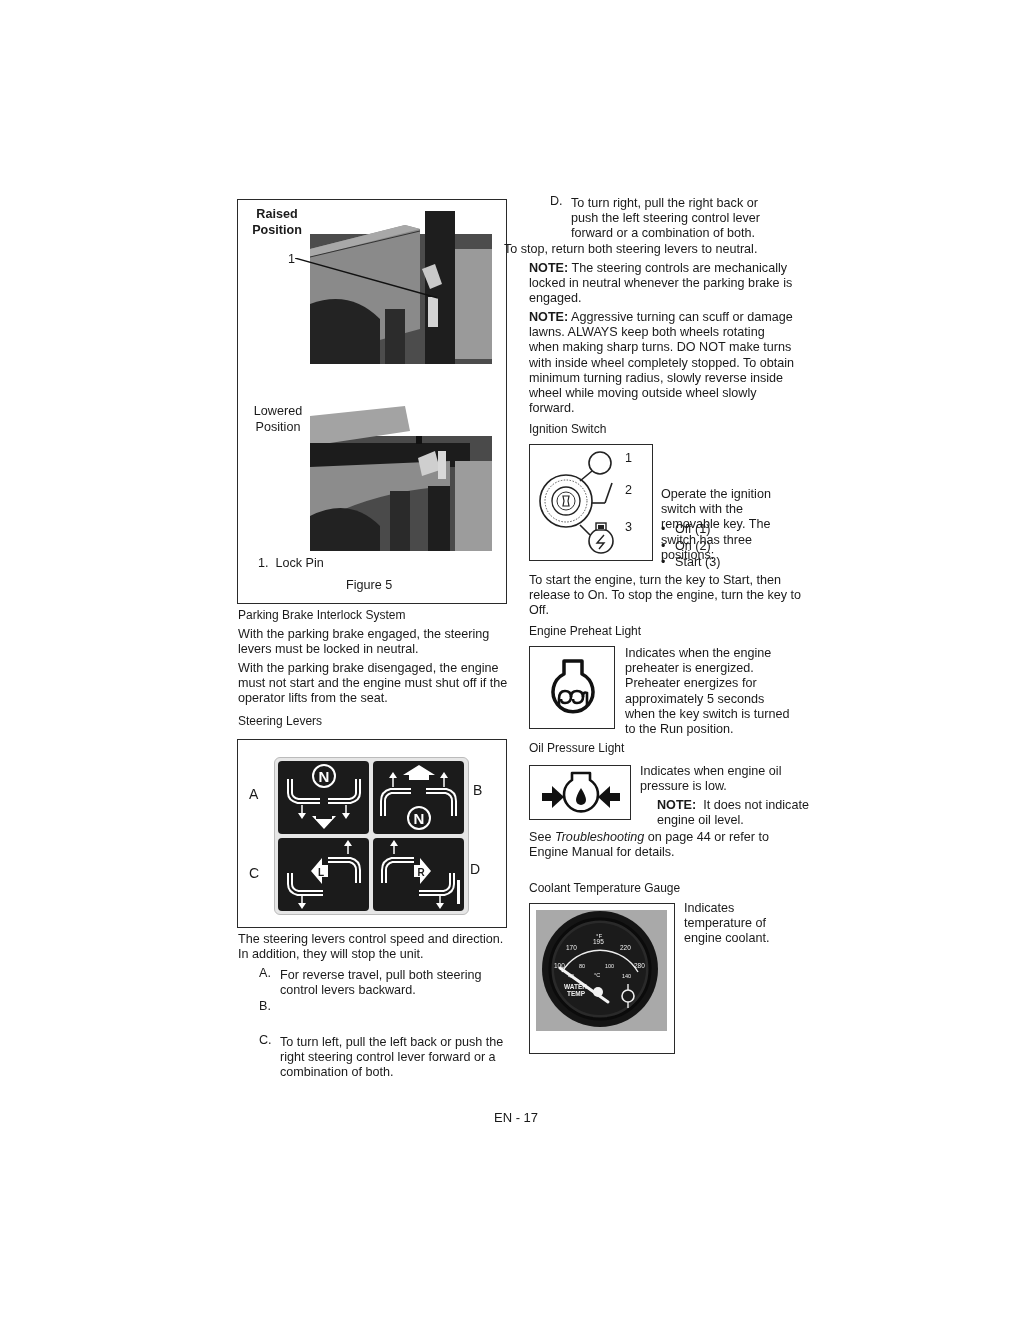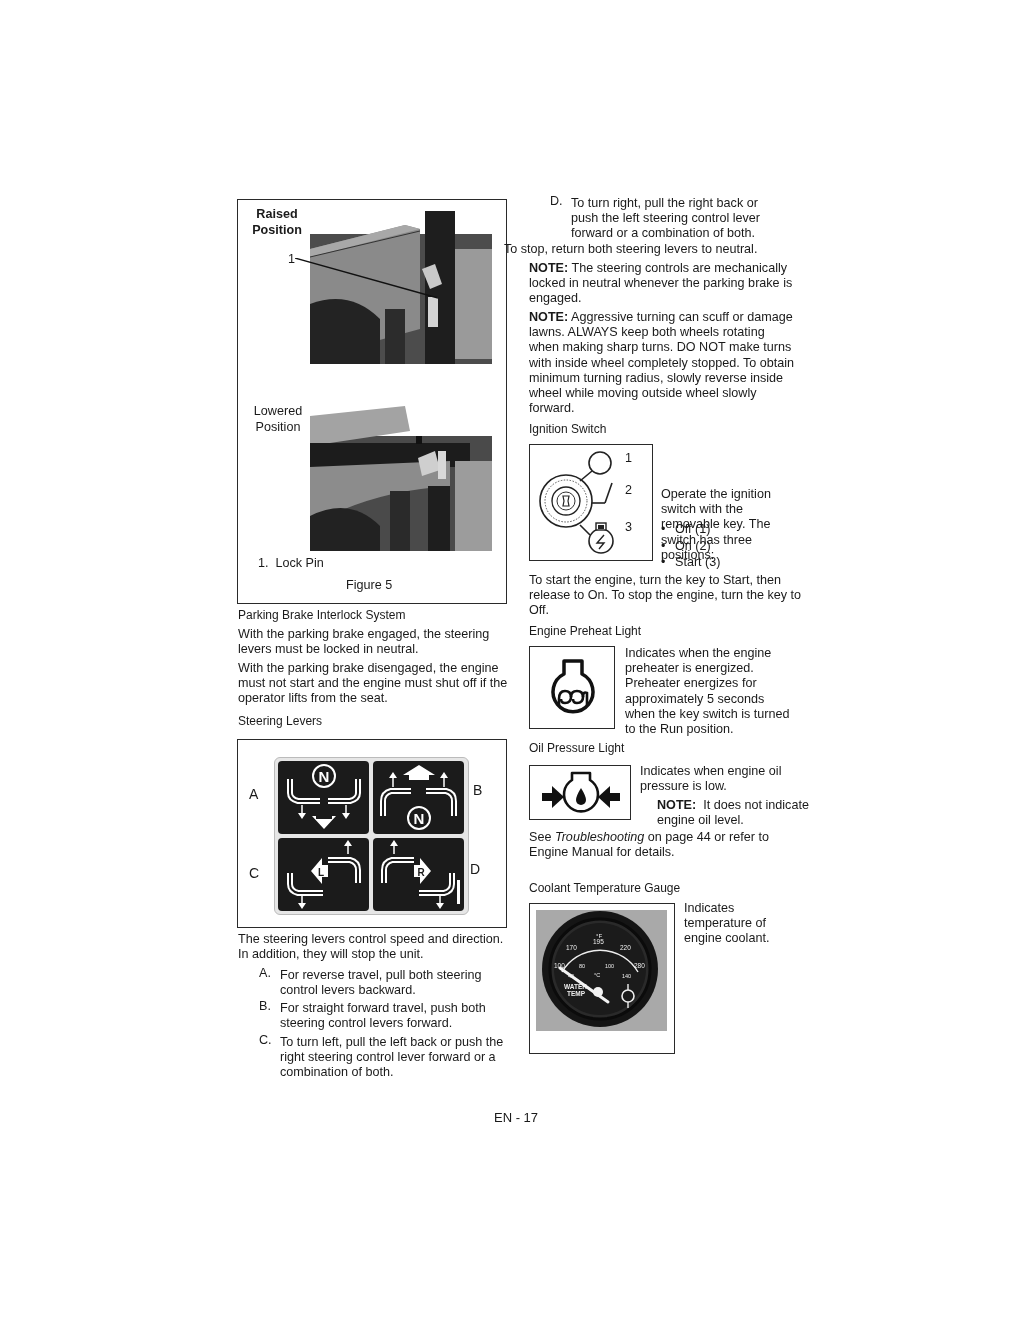--- a/index.html
+++ b/index.html
@@ -155,21 +155,20 @@
   </div>
 
   <p class="abs txt" style="left:238px; top:932px; width:272px;">The steering levers control speed and direction. In addition, they will stop the unit.</p>
 
   <div class="list-item" style="left:259px; top:966px; width:250px; height:32px;">
     <span class="lbl">A.</span>
     <span class="body" style="width:230px;">For reverse travel, pull both steering control levers backward.</span>
   </div>
   <div class="list-item" style="left:259px; top:999px; width:250px; height:32px;">
     <span class="lbl">B.</span>
-    <span class="body" style="width:230px;">For straight forward travel, push both steering control levers forward.</span>
   </div>
   <div class="list-item" style="left:259px; top:1033px; width:250px; height:48px;">
     <span class="lbl">C.</span>
     <span class="body" style="width:230px;">To turn left, pull the left back or push the right steering control lever forward or a combination of both.</span>
   </div>
 
   <div class="list-item" style="left:550px; top:194px; width:250px; height:48px;">
     <span class="lbl">D.</span>
     <span class="body" style="width:210px;">To turn right, pull the right back or push the left steering control lever forward or a combination of both.</span>
   </div>

